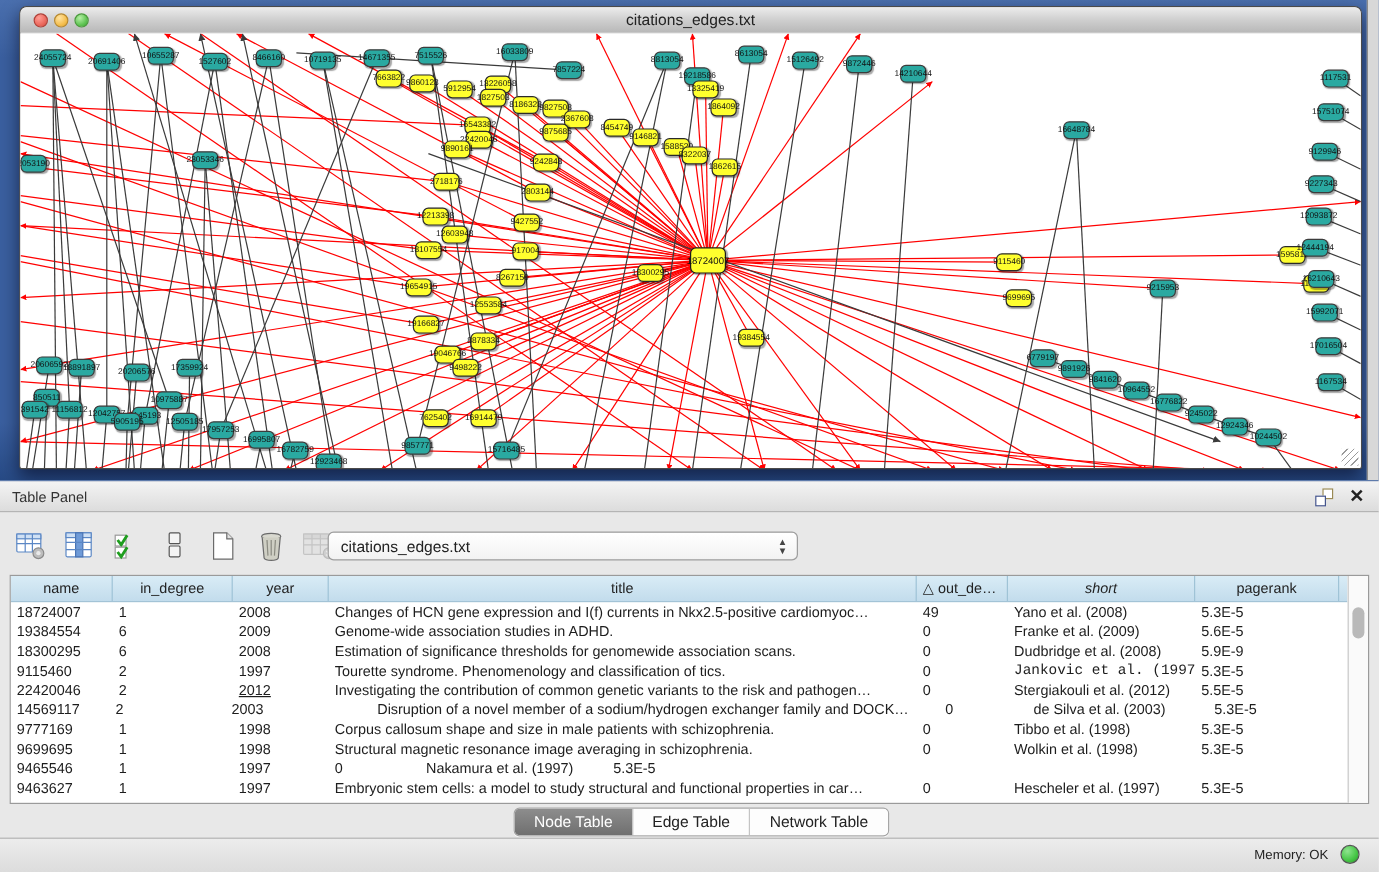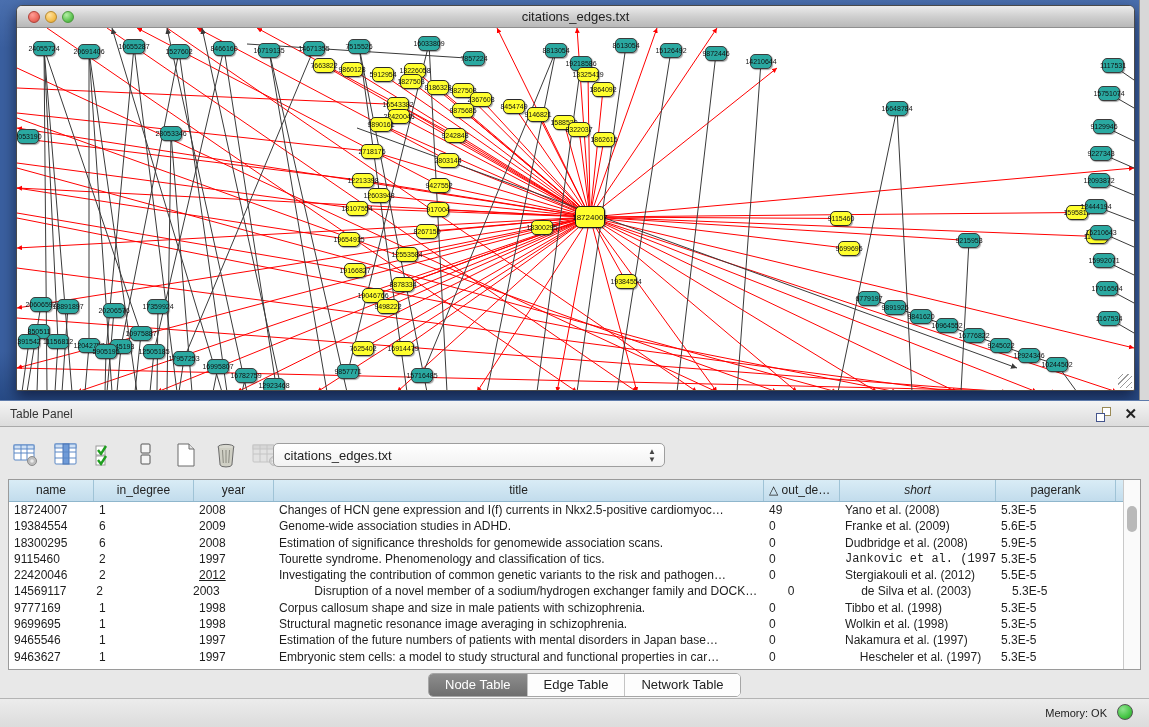--- a/index.html
+++ b/index.html
@@ -465,21 +465,21 @@
               <div class="gcell" style="width: 156px;">Franke et al. (2009)</div>
               <div class="gcell" style="width: 120px;">5.6E-5</div>
             </div>
             <div class="grow">
               <div class="gcell" style="width: 85px;">18300295</div>
               <div class="gcell" style="width: 100px;">6</div>
               <div class="gcell" style="width: 80px;">2008</div>
               <div class="gcell" style="width: 490px;">Estimation of significance thresholds for genomewide association scans.</div>
               <div class="gcell" style="width: 76px;">0</div>
               <div class="gcell" style="width: 156px;">Dudbridge et al. (2008)</div>
-              <div class="gcell" style="width: 120px;">5.9E-5</div>
+              <div class="gcell" style="width: 120px;">5.9E-9</div>
             </div>
             <div class="grow">
               <div class="gcell" style="width: 85px;">9115460</div>
               <div class="gcell" style="width: 100px;">2</div>
               <div class="gcell" style="width: 80px;">1997</div>
               <div class="gcell" style="width: 490px;">Tourette syndrome. Phenomenology and classification of tics.</div>
               <div class="gcell" style="width: 76px;">0</div>
               <div class="gcell" style="width: 156px; font-family: Liberation Mono, monospace;">Jankovic et al. (1997)</div>
               <div class="gcell" style="width: 120px;">5.3E-5</div>
             </div>
@@ -516,32 +516,31 @@
               <div class="gcell" style="width: 80px;">1998</div>
               <div class="gcell" style="width: 490px;">Structural magnetic resonance image averaging in schizophrenia.</div>
               <div class="gcell" style="width: 76px;">0</div>
               <div class="gcell" style="width: 156px;">Wolkin et al. (1998)</div>
               <div class="gcell" style="width: 120px;">5.3E-5</div>
             </div>
             <div class="grow">
               <div class="gcell" style="width: 85px;">9465546</div>
               <div class="gcell" style="width: 100px;">1</div>
               <div class="gcell" style="width: 80px;">1997</div>
-              <div class="gcell" style="width: 490px;">Estimation of the future numbers of patients with mental disorders in Japan base…</div>
               <div class="gcell" style="width: 76px;">0</div>
               <div class="gcell" style="width: 156px;">Nakamura et al. (1997)</div>
               <div class="gcell" style="width: 120px;">5.3E-5</div>
             </div>
             <div class="grow">
               <div class="gcell" style="width: 85px;">9463627</div>
               <div class="gcell" style="width: 100px;">1</div>
               <div class="gcell" style="width: 80px;">1997</div>
               <div class="gcell" style="width: 490px;">Embryonic stem cells: a model to study structural and functional properties in car…</div>
               <div class="gcell" style="width: 76px;">0</div>
-              <div class="gcell" style="width: 156px; text-align: center;">Hescheler et al. (1997)</div>
+              <div class="gcell" style="width: 156px;">Hescheler et al. (1997)</div>
               <div class="gcell" style="width: 120px;">5.3E-5</div>
             </div>
           </div>
       </div>
       <div id="vscroll">
           <div id="vthumb"></div>
         </div>
     </div>
 
     <div id="tabs">

